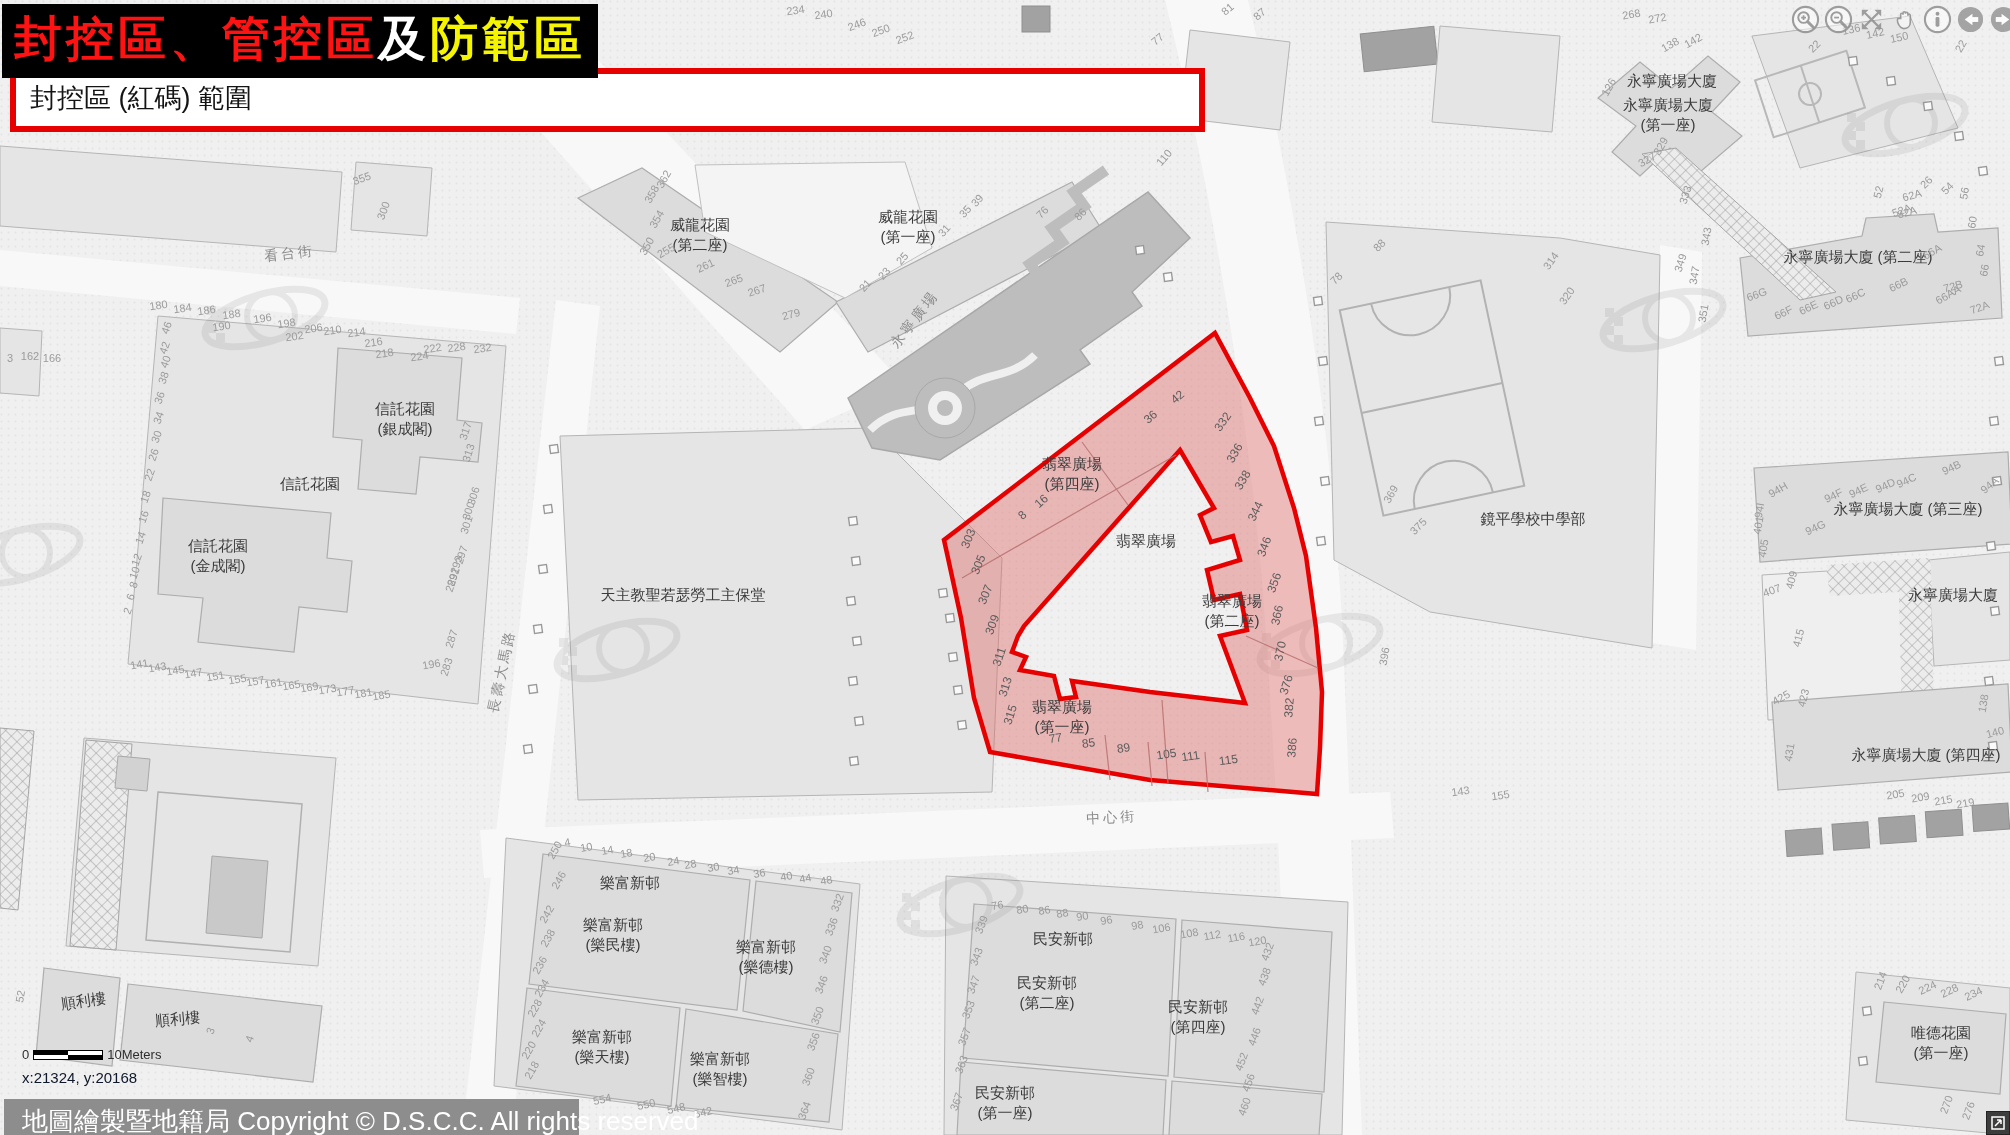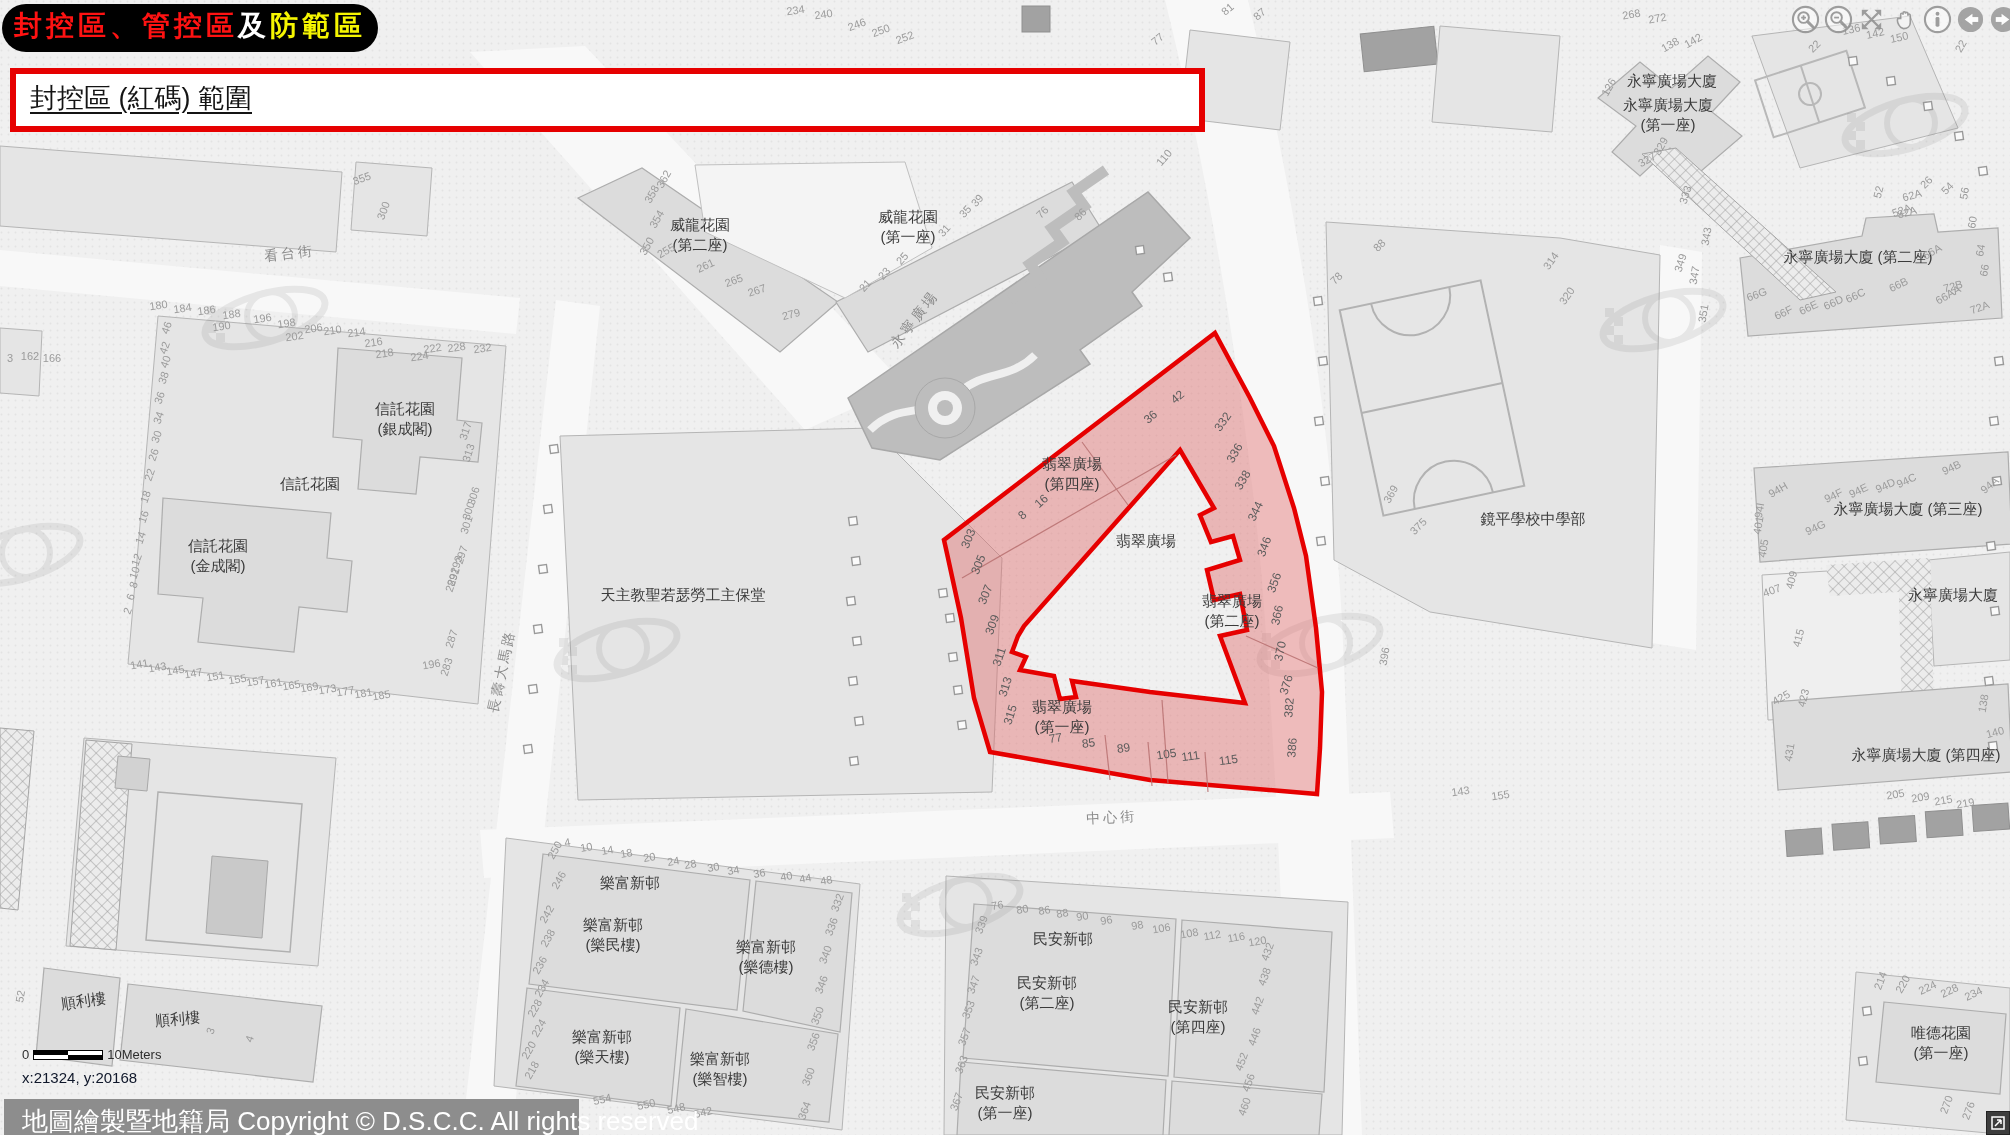--- a/index.html
+++ b/index.html
@@ -14,29 +14,29 @@
   .ln{fill:#9b9b9b;font-size:11px;text-anchor:middle;}
   .lz{fill:#5c5c5c;font-size:12px;text-anchor:middle;}
   .ls{fill:#8a8a8a;font-size:14px;text-anchor:middle;letter-spacing:3px;}
   .blk{fill:#dcdcdc;stroke:#adadad;stroke-width:1.2;}
   .blk2{fill:#e5e5e5;stroke:#b5b5b5;stroke-width:1;}
   .st{fill:#f8f8f8;stroke:none;}
   .dark{fill:#a2a2a2;stroke:#8f8f8f;stroke-width:1;}
 
   #banner{
     position:absolute;left:2px;top:4px;background:var(--banner_bg,#000);
-    padding:3px 12px 7px 12px;font-size:28px;font-weight:bold;letter-spacing:4px;
-    white-space:nowrap;z-index:30;border-radius:27px;
+    padding:3px 12px 7px 12px;font-size:48px;font-weight:bold;letter-spacing:4px;
+    white-space:nowrap;z-index:30;
   }
   #info-box{
     position:absolute;left:10px;top:68px;width:1155px;background:#ffffff;
     border:6px solid var(--info_border,#e60000);padding:6px 14px 10px 14px;
     font-size:27px;color:#141414;z-index:29;line-height:1.35;
   }
-  #info-box .title{text-decoration:underline;text-underline-offset:5px;}
+  #info-box .title{text-underline-offset:5px;}
   #controls{
     position:absolute;left:1791px;top:5px;display:flex;gap:4px;z-index:30;opacity:.85;
   }
   #controls button{
     width:29px;height:29px;border:none;background:transparent;padding:0;margin:0;cursor:pointer;
   }
   #scalebar{
     position:absolute;left:22px;top:1047px;z-index:28;display:flex;align-items:center;gap:4px;
     font-size:13px;color:#2d2d2d;
   }

